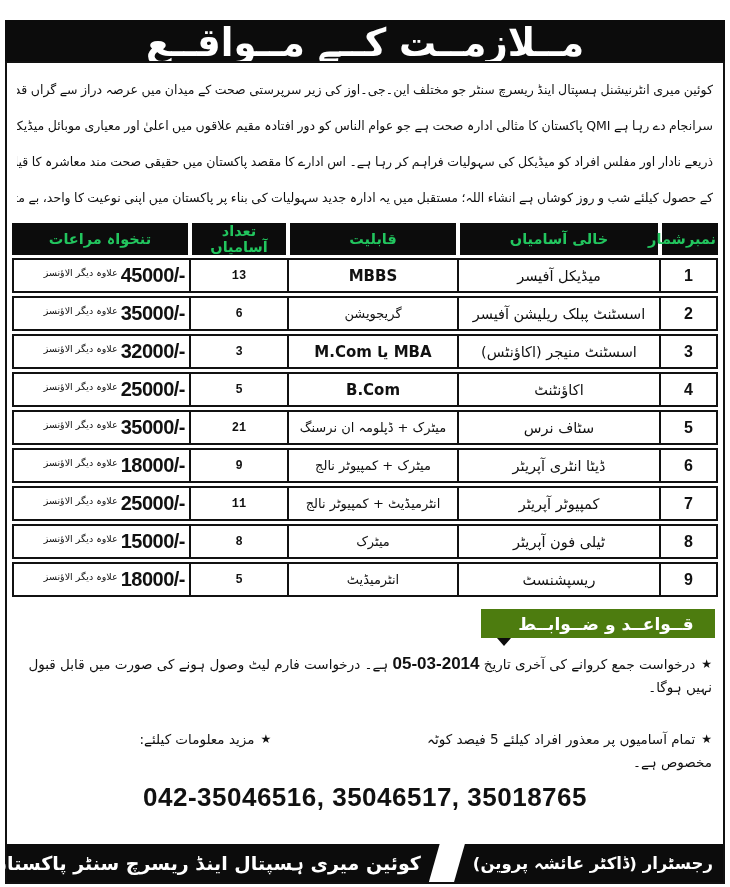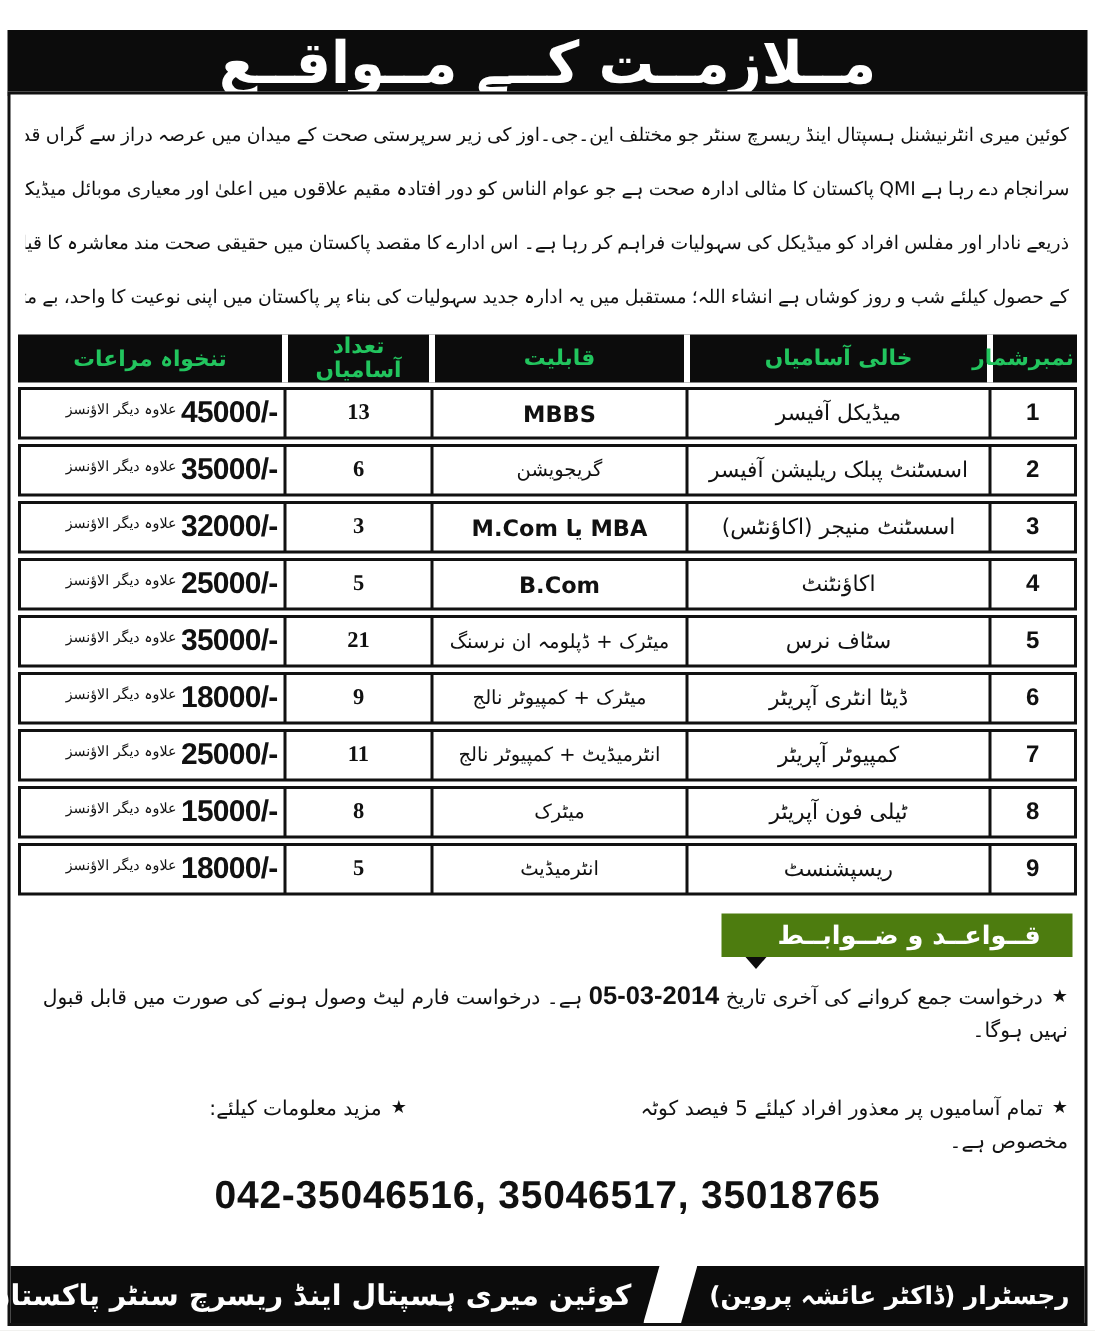--- a/index.html
+++ b/index.html
@@ -42,21 +42,21 @@
     border:2px solid #111;border-left-width:1px;border-right-width:1px;
     height:31px;padding:0 4px;text-align:center;vertical-align:middle;
     background:#fff;overflow:hidden;
   }
   table.jobs td:first-child{border-right-width:2px;}
   table.jobs td:last-child{border-left-width:2px;}
   td.c-serial{font-size:16px;font-weight:bold;font-family:"Liberation Sans",sans-serif;}
   td.c-pos{background:#d6d6d6;font-size:14.5px;}
   td.c-qual{font-size:13px;}
   td.c-qual.latin{font-size:15px;font-weight:bold;}
-  td.c-count{font-size:15px;font-weight:bold;font-family:Liberation Serif, serif;}
+  td.c-count{font-size:12px;font-weight:bold;font-family:Liberation Mono, monospace;}
   td.c-salary .wrap{display:flex;align-items:center;justify-content:flex-start;gap:3px;direction:rtl;}
   td.c-salary .amt{
     font-size:20px;font-weight:bold;direction:ltr;unicode-bidi:isolate;
     font-family:"Liberation Sans",sans-serif;letter-spacing:-0.5px;
   }
   td.c-salary .note{font-size:9.5px;white-space:nowrap;align-self:flex-start;margin-top:3px;}
   
   .rules-title{
     direction:rtl;position:relative;
     margin:9px 8px 0 auto;margin-left:auto;width:218px;height:29px;

